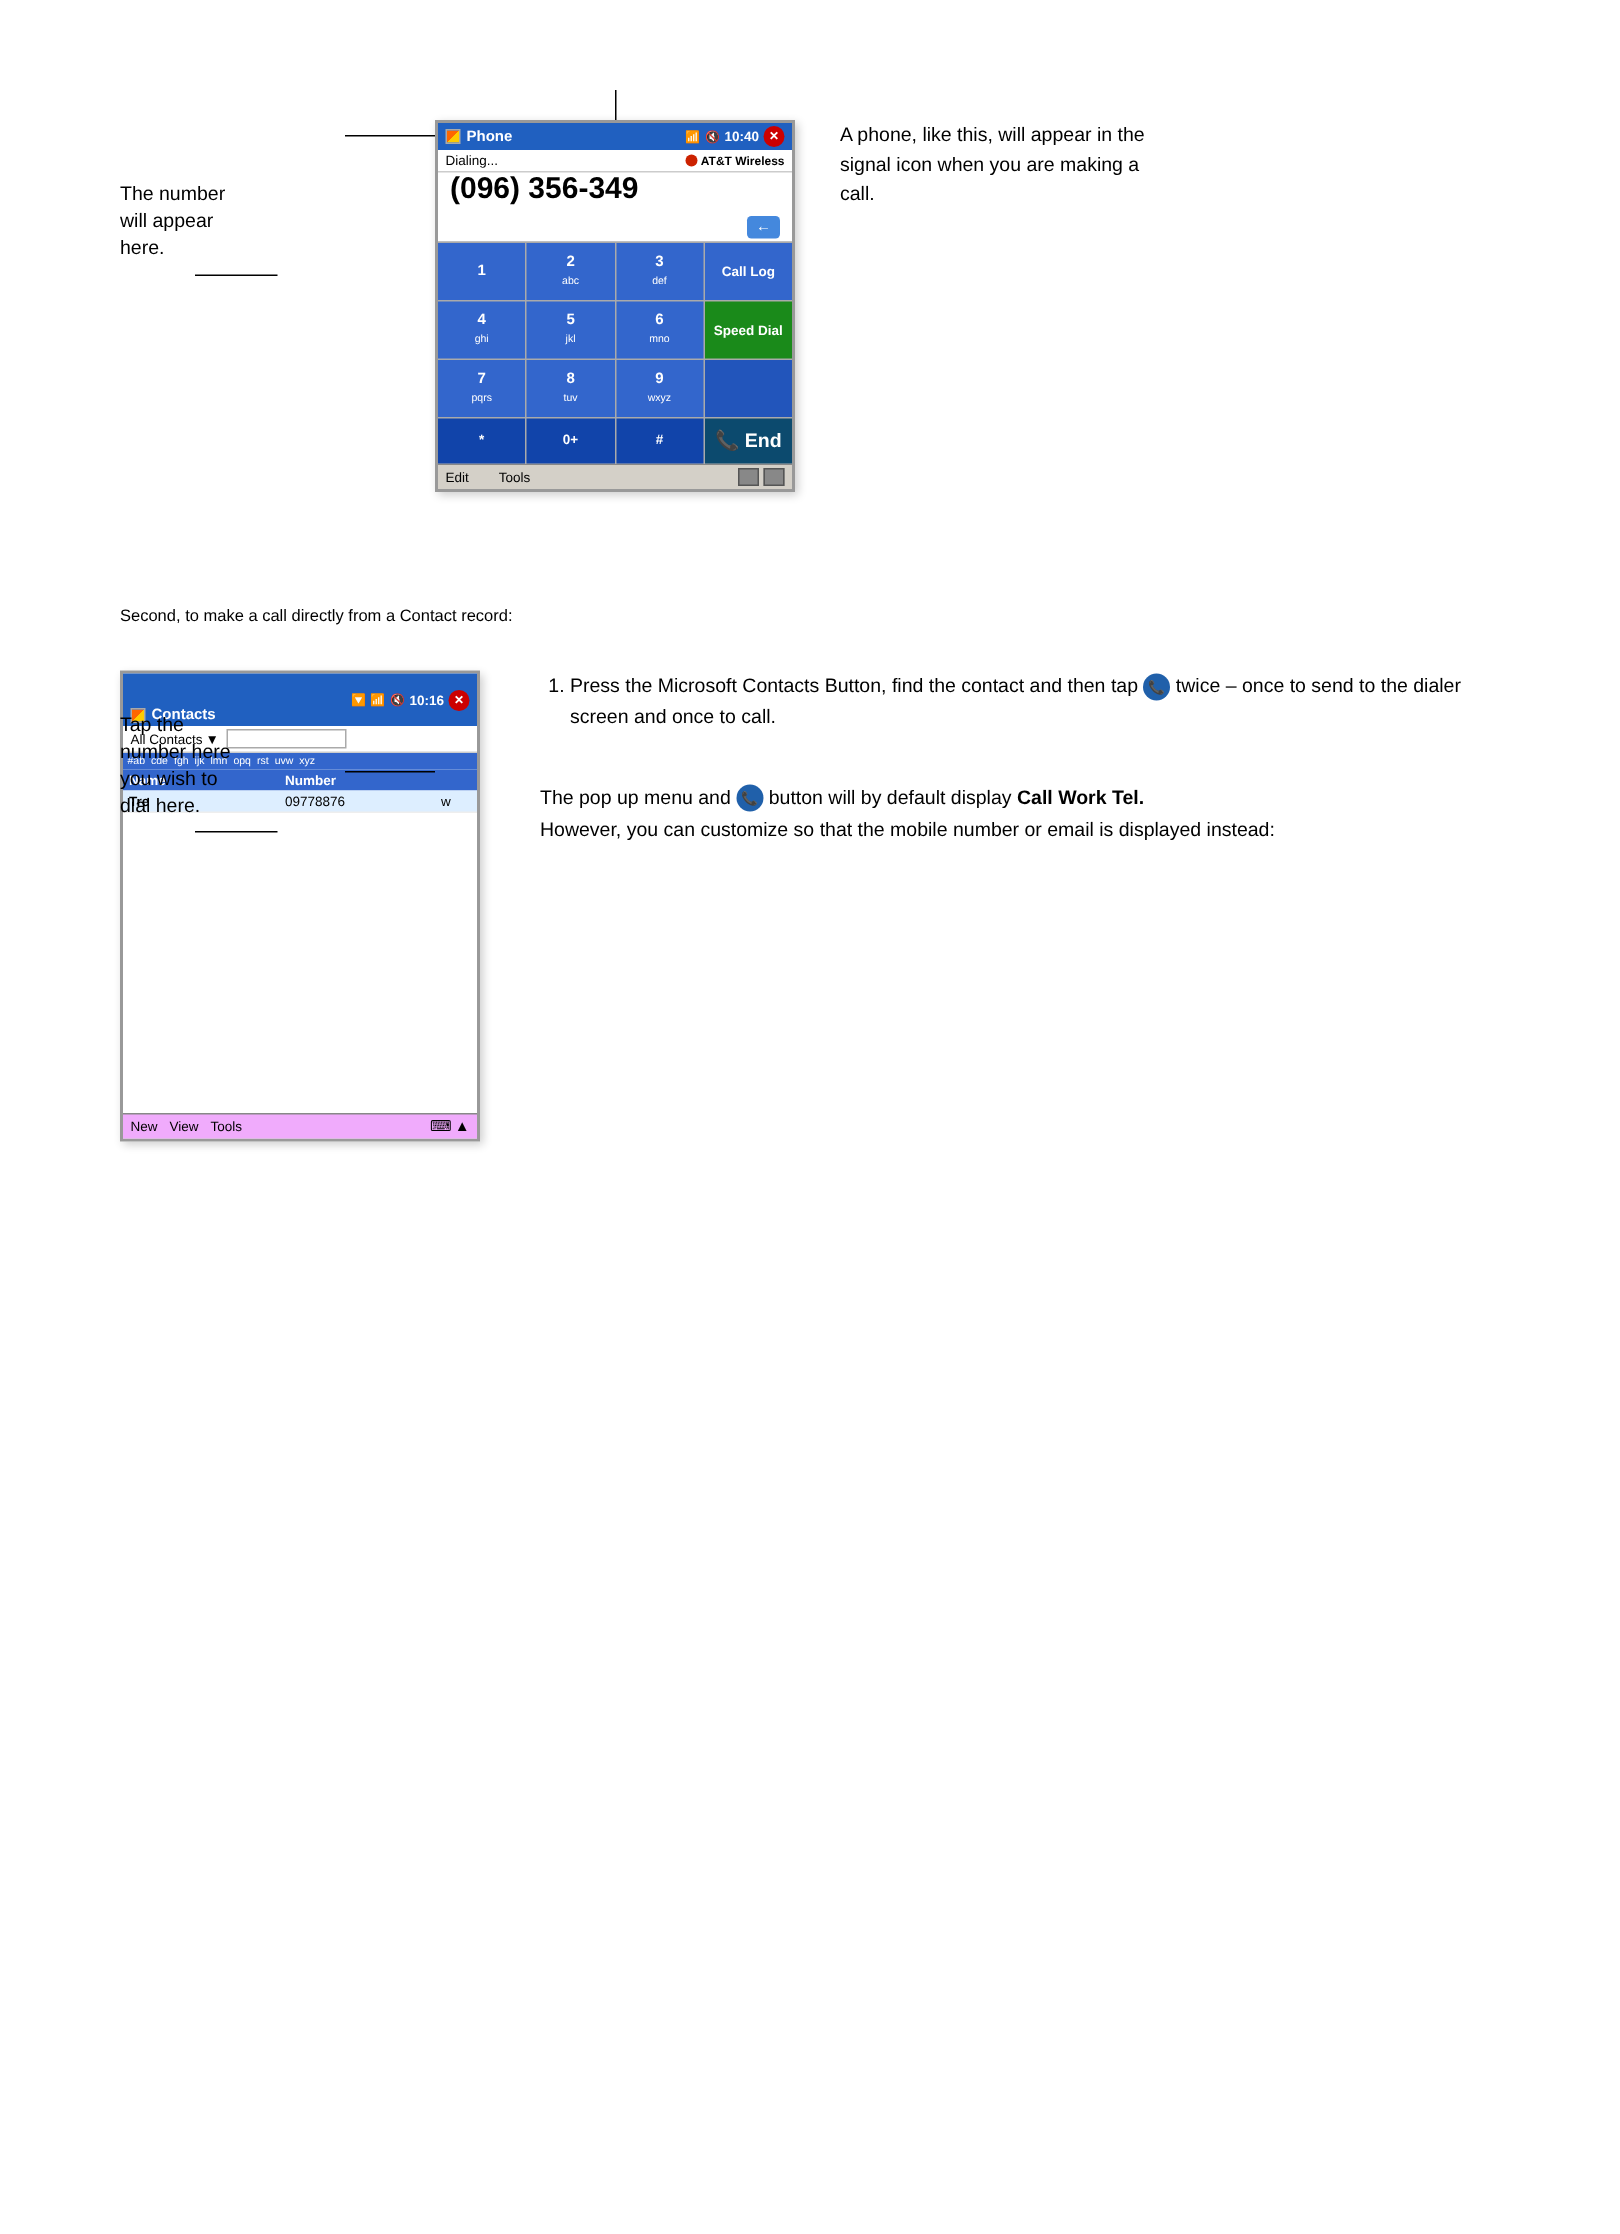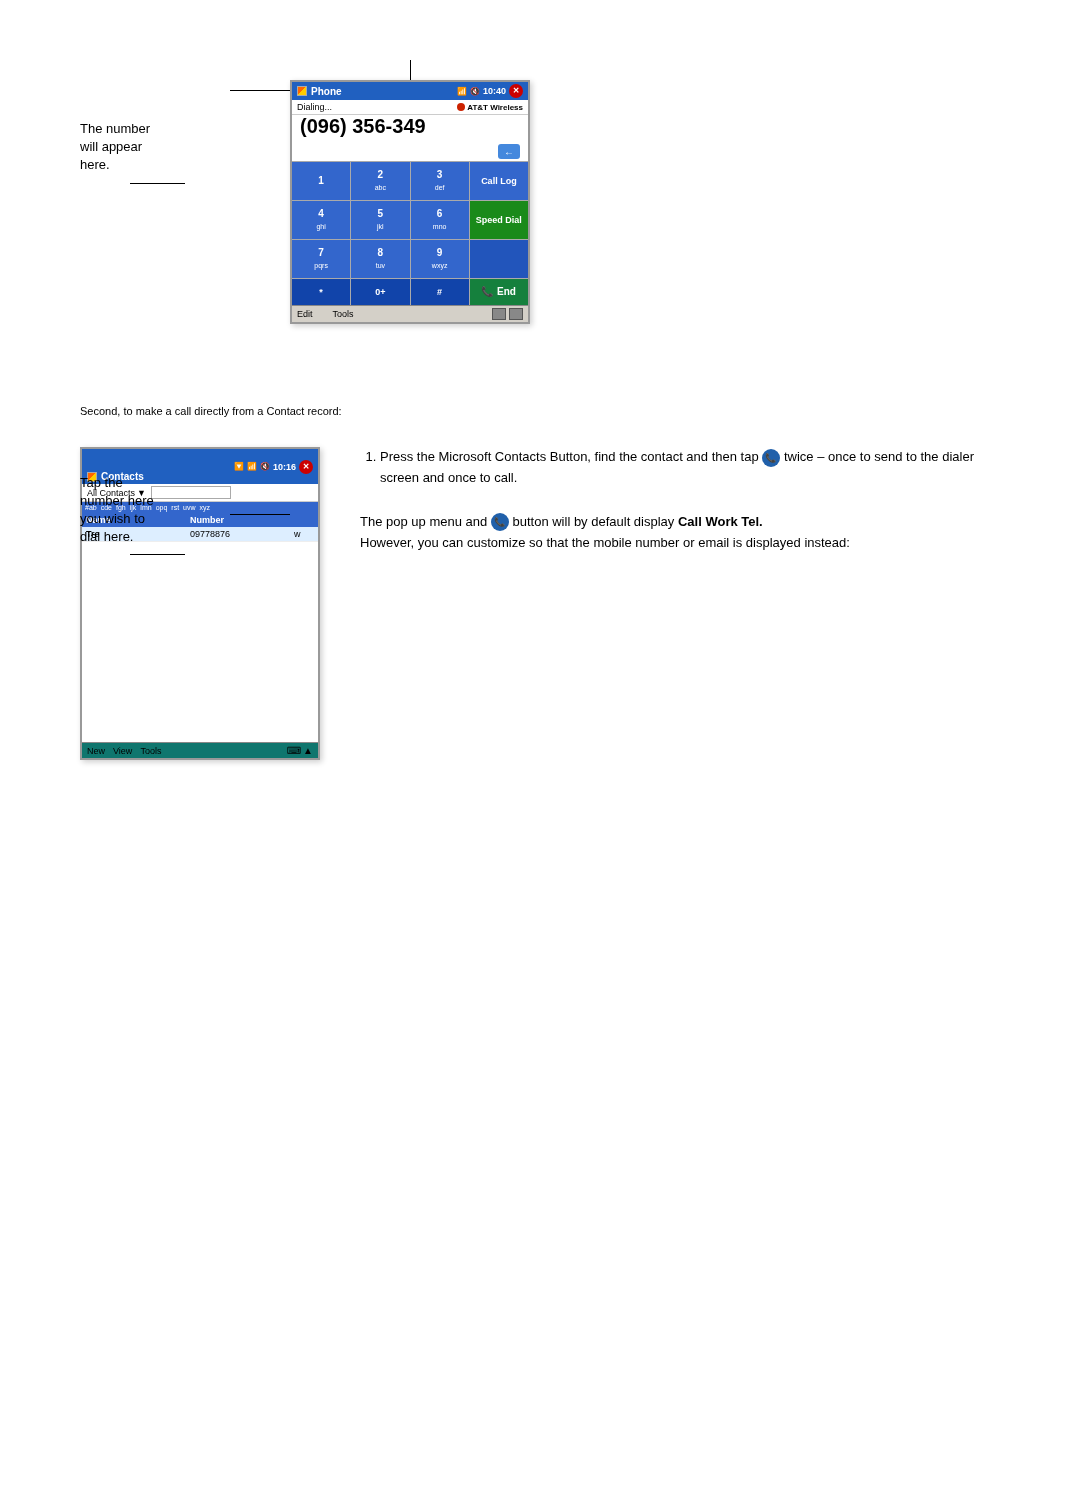--- a/index.html
+++ b/index.html
@@ -156,21 +156,21 @@
       font-size: 10px;
       font-weight: bold;
       cursor: pointer;
       line-height: 1.2;
     }
 
     .key-btn .sub { font-size: 7px; font-weight: normal; }
     .key-btn.special { background: #1144aa; font-size: 9px; }
     .key-btn.call-log { background: #3366cc; font-size: 9px; }
     .key-btn.speed-dial { background: #1a8a1a; font-size: 9px; }
-    .key-btn.end-call { background: #15803d; font-size: 10px; }
+    .key-btn.end-call { background: #0c4a6e; font-size: 13px; }
 
     .phone-toolbar {
       background: #d4d0c8;
       display: flex;
       align-items: center;
       padding: 2px 5px;
       font-size: 9px;
       gap: 20px;
       border-top: 1px solid #888;
     }
@@ -265,42 +265,42 @@
       border-bottom: 1px solid #eee;
       background: #fff;
     }
 
     .contacts-empty {
       height: 200px;
       background: #fff;
     }
 
     .contacts-bottom-bar {
-      background: #0f766e;
+      background: #f0abfc;
       display: flex;
       align-items: center;
       justify-content: space-between;
       padding: 2px 5px;
       font-size: 9px;
       border-top: 1px solid #888;
     }
 
     
     .right-instructions {
       flex: 1;
       font-size: 13px;
       line-height: 1.6;
     }
 
     .right-instructions ol {
       margin-left: 20px;
     }
 
     .right-instructions li {
-      margin-bottom: 23px;
+      margin-bottom: 33px;
     }
 
     .phone-icon-inline {
       display: inline-block;
       width: 18px;
       height: 18px;
       background: #2060aa;
       border-radius: 50%;
       vertical-align: middle;
       text-align: center;
@@ -415,20 +415,23 @@
           <span style="cursor:pointer;">Edit</span>
           <span style="cursor:pointer;">Tools</span>
           <span style="margin-left:auto; display:flex; gap:3px;">
             <span style="width:14px;height:12px;background:#888;display:inline-block;border:1px solid #555;"></span>
             <span style="width:14px;height:12px;background:#888;display:inline-block;border:1px solid #555;"></span>
           </span>
         </div>
       </div>
     </div>
 
+    <div class="right-annotation">
+      <span>A phone, like this, will appear in the signal icon when you are making a call.</span>
+    </div>
   </div>
 
   <div class="middle-text">
     <span>Second, to make a call directly from a Contact record:</span>
   </div>
 
   <div class="bottom-section">
 
     <div class="contacts-screen">
 

